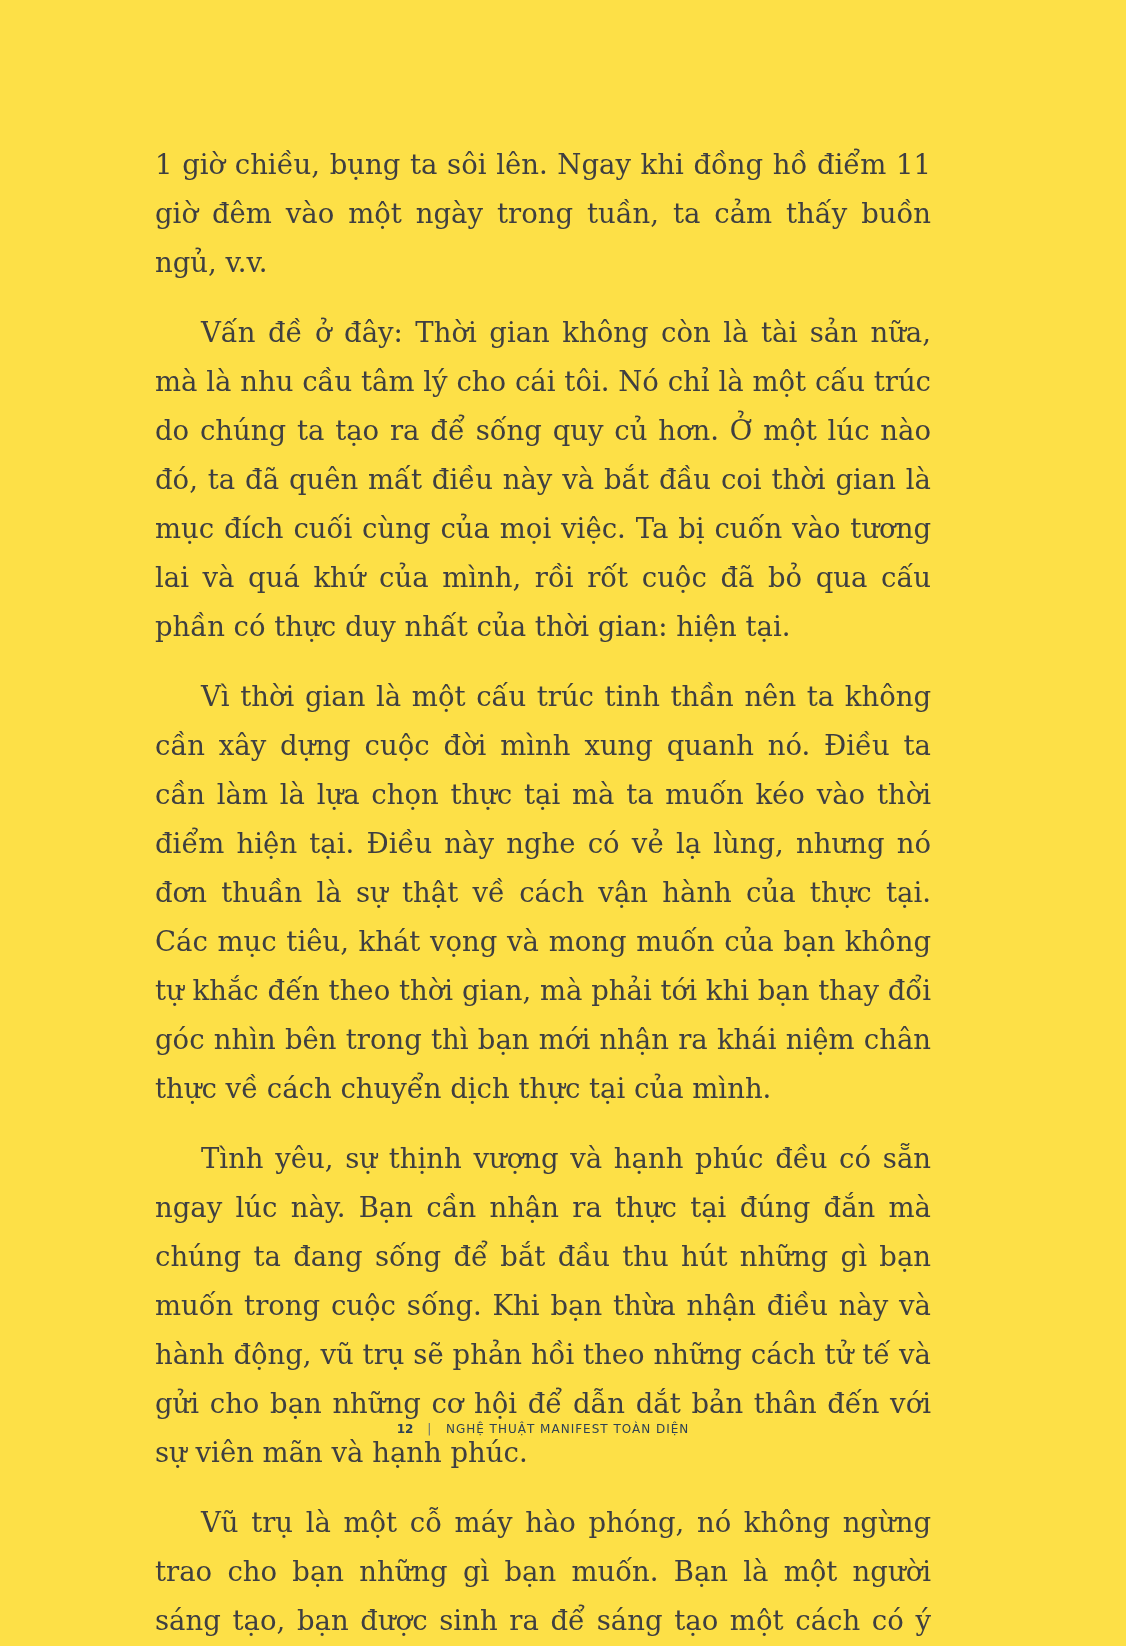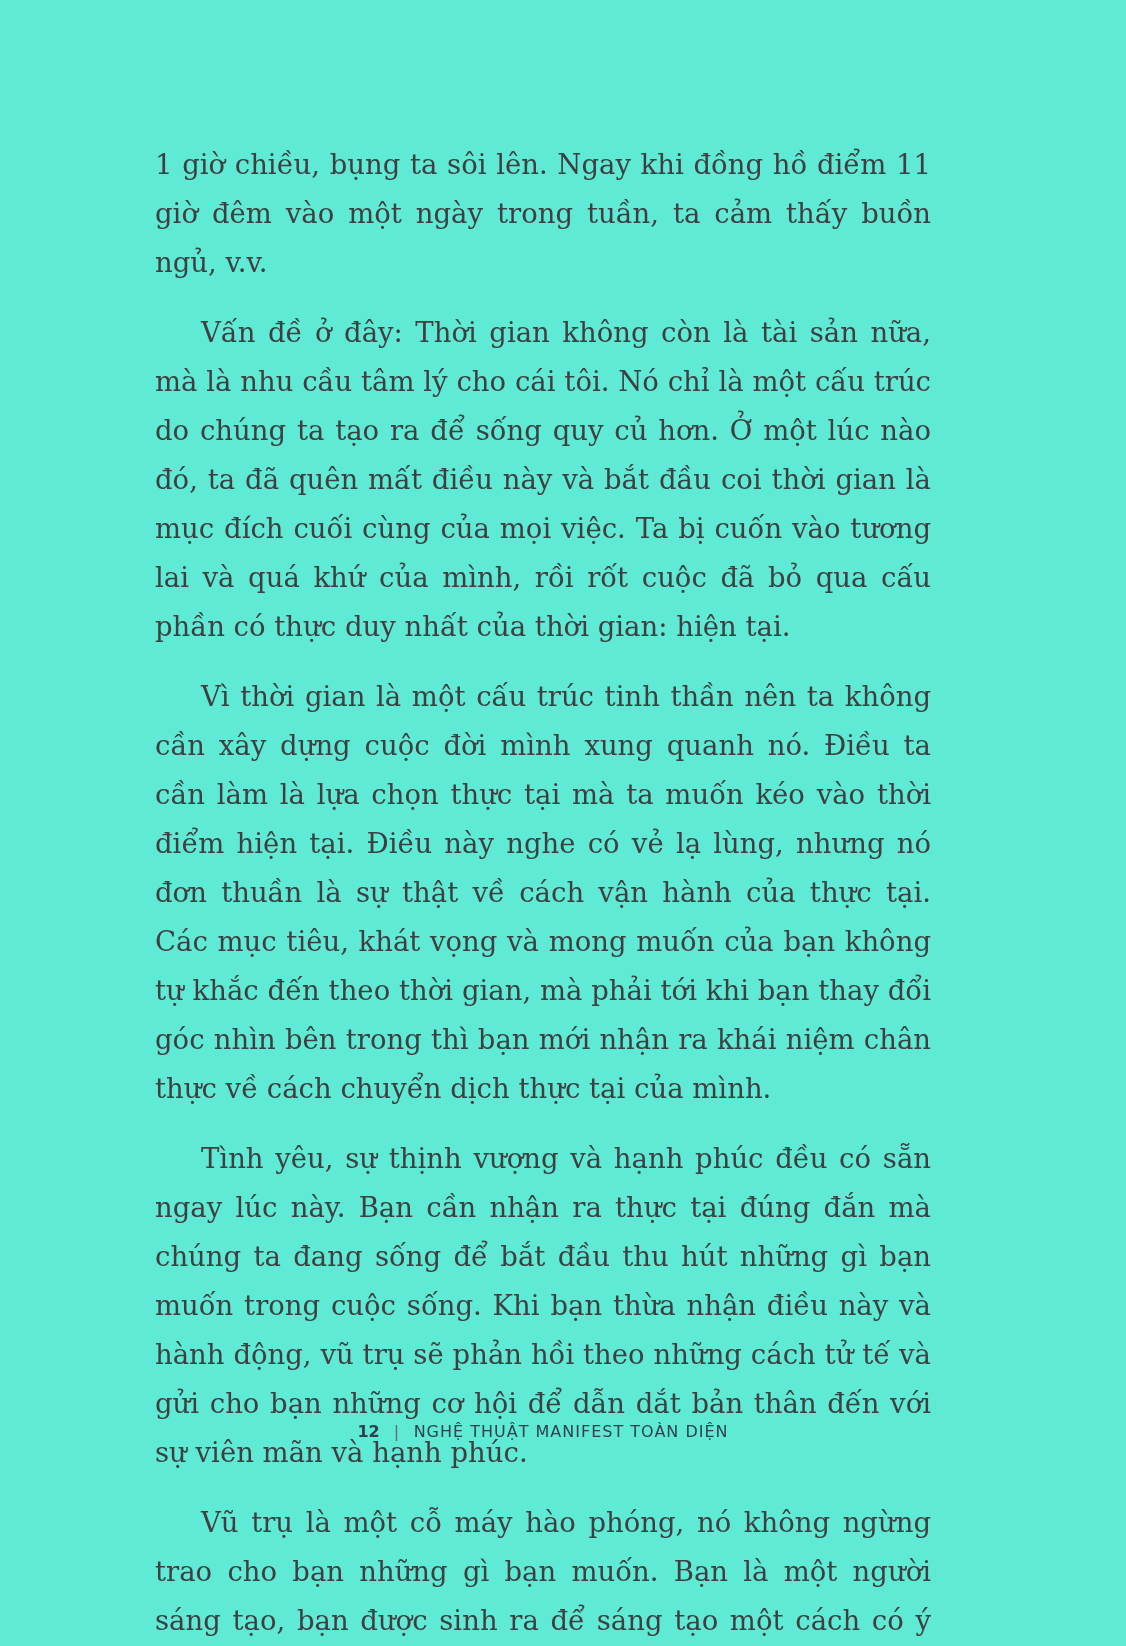--- a/index.html
+++ b/index.html
@@ -9,21 +9,21 @@
   }
   body {
     width: 1126px;
     height: 1646px;
     position: relative;
     font-family: "DejaVu Serif", "Liberation Serif", serif;
   }
   .page {
     position: absolute;
     inset: 0;
-    background: #5eead4;
+    background: #fde047;
   }
   .text-block {
     position: absolute;
     left: 155px;
     top: 140px;
     width: 776px;
     color: #3f3f41;
     font-size: 27.5px;
     line-height: 49px;
     text-align: justify;
@@ -36,21 +36,21 @@
     text-indent: 0;
   }
   .footer {
     position: absolute;
     left: 155px;
     width: 776px;
     top: 1422px;
     text-align: center;
     font-family: "DejaVu Sans", "Liberation Sans", sans-serif;
     color: #2e4154;
-    font-size: 16px;
+    font-size: 12px;
     letter-spacing: 0.5px;
     white-space: nowrap;
   }
   .footer .pagenum {
     font-weight: bold;
     letter-spacing: 0;
     margin-right: 14px;
   }
   .footer .sep {
     color: #5a6b7d;

